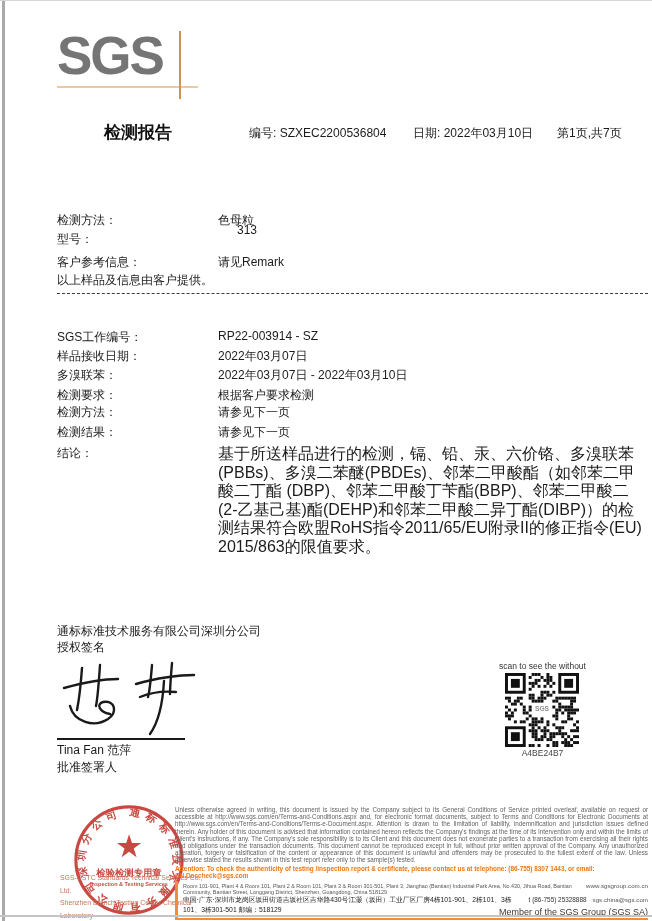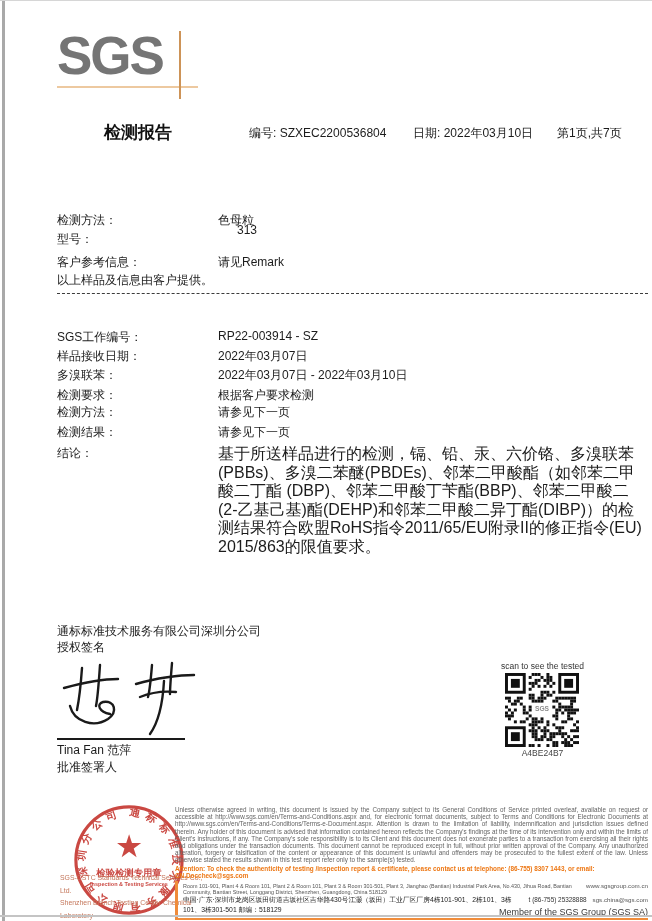--- a/index.html
+++ b/index.html
@@ -119,21 +119,21 @@
       <path d="M94,11 C93,23 92,36 90,43"></path>
       <path d="M114,9 C113,21 112,33 112,40"></path>
       <path d="M82,43 C94,38 108,37 118,38"></path>
       <path d="M106,27 C105,45 102,66 92,80"></path>
     </g>
   </svg>
   <div class="abs sig-line"></div>
   <div class="abs line" style="left:57px; top:741px;">Tina Fan 范萍</div>
   <div class="abs line" style="left:57px; top:758px;">批准签署人</div>
 
-  <div class="abs qr-cap">scan to see the tested</div>
+  <div class="abs qr-cap">scan to see the without</div>
   <div class="abs qr-box"><svg viewBox="0 0 100 100" width="74" height="74">
         <rect x="0" y="0" width="100" height="100" fill="#fff"></rect>
         <rect x="36" y="0" width="4" height="4" fill="#111"></rect>
         <rect x="40" y="0" width="4" height="4" fill="#111"></rect>
         <rect x="44" y="0" width="4" height="4" fill="#111"></rect>
         <rect x="56" y="0" width="4" height="4" fill="#111"></rect>
         <rect x="32" y="4" width="4" height="4" fill="#111"></rect>
         <rect x="48" y="4" width="4" height="4" fill="#111"></rect>
         <rect x="56" y="4" width="4" height="4" fill="#111"></rect>
         <rect x="60" y="4" width="4" height="4" fill="#111"></rect>

